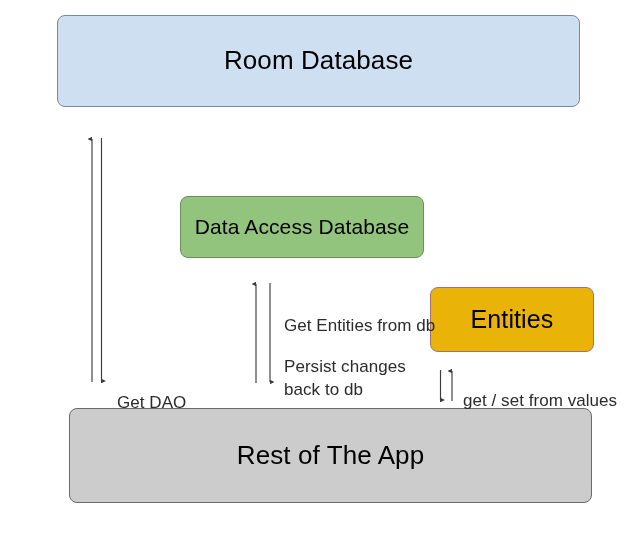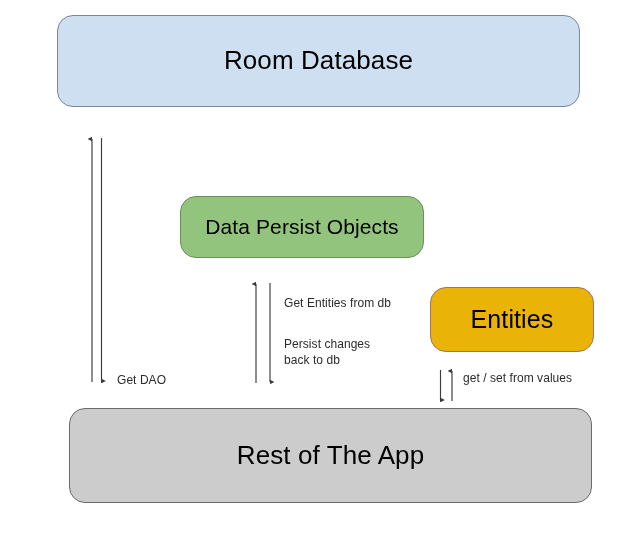--- a/index.html
+++ b/index.html
@@ -21,21 +21,21 @@
   }
 
   
   .box {
     position: absolute;
     box-sizing: border-box;
     display: flex;
     align-items: center;
     justify-content: center;
     border: 1px solid #6b6b6b;
-    border-radius: 16px;
+    border-radius: 8px;
     text-align: center;
     color: #000000;
     line-height: 1.15;
     letter-spacing: 0.1px;
   }
 
   .box-room {
     left: 57px;
     top: 15px;
     width: 523px;
@@ -87,24 +87,25 @@
   }
   #arrows line {
     stroke: #3b3b3b;
     stroke-width: 1.15;
   }
 
   
   .edge-label {
     position: absolute;
     color: #2b2b2b;
-    font-size: 12px;
+    font-size: 17px;
     line-height: 1.33;
     white-space: pre-line;
     letter-spacing: 0.05px;
+    margin-top: 19px;
   }
   .lbl-getdao    { left: 117px; top: 373px; }
   .lbl-getent    { left: 284px; top: 296px; }
   .lbl-persist   { left: 284px; top: 337px; }
   .lbl-getset    { left: 463px; top: 371px; }
 </style>
 </head>
 <body>
 
 <div id="canvas">
@@ -130,21 +131,21 @@
     </g>
 
     <g>
       <line x1="440.5" y1="370" x2="440.5" y2="400" marker-end="url(#arrowDown)"></line>
       <line x1="452" y1="401" x2="452" y2="371" marker-end="url(#arrowDown)"></line>
     </g>
   </svg>
 
   <div class="box box-room">Room Database</div>
 
-  <div class="box box-dao">Data Persist Objects</div>
+  <div class="box box-dao">Data Access Database</div>
 
   <div class="box box-entities">Entities</div>
 
   <div class="box box-app">Rest of The App</div>
 
   <div class="edge-label lbl-getdao">Get DAO</div>
 
   <div class="edge-label lbl-getent">Get Entities from db</div>
 
   <div class="edge-label lbl-persist">Persist changes

